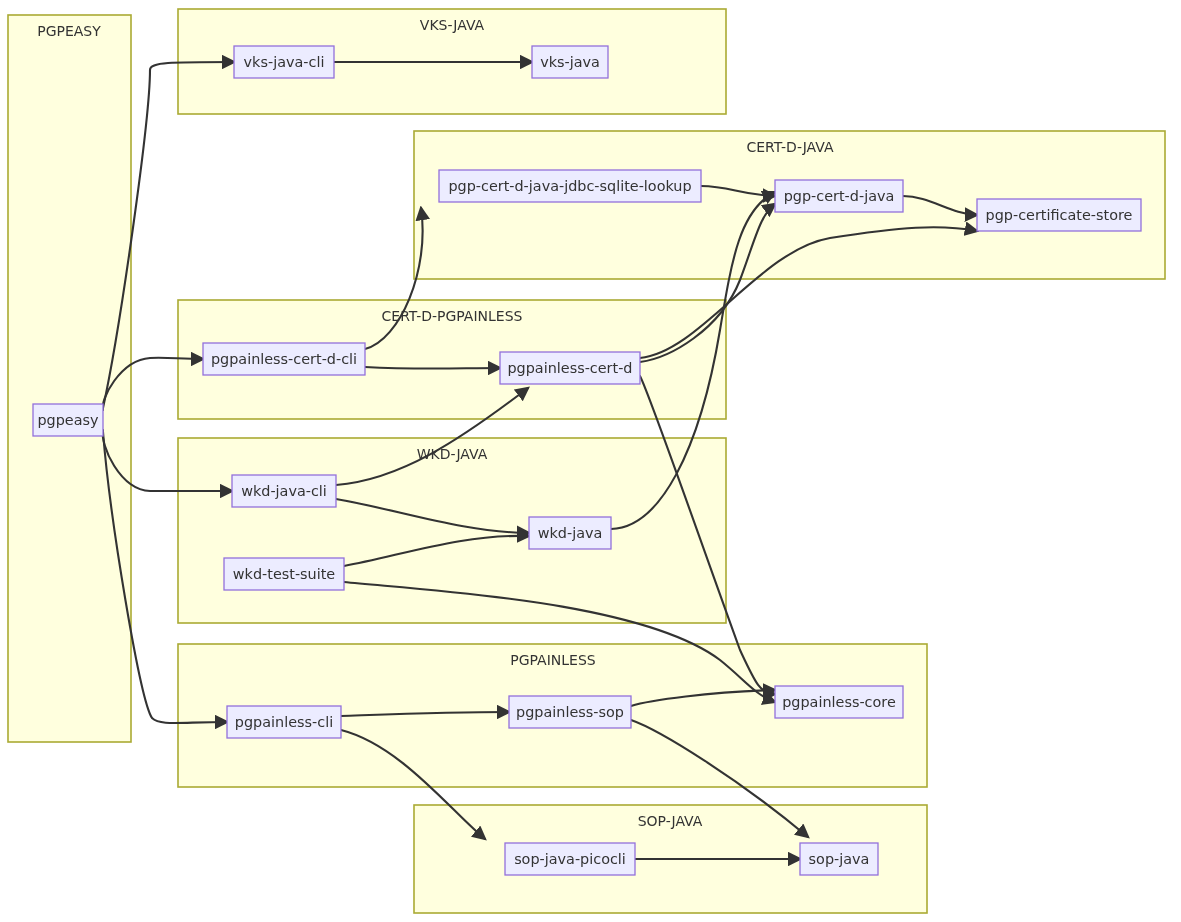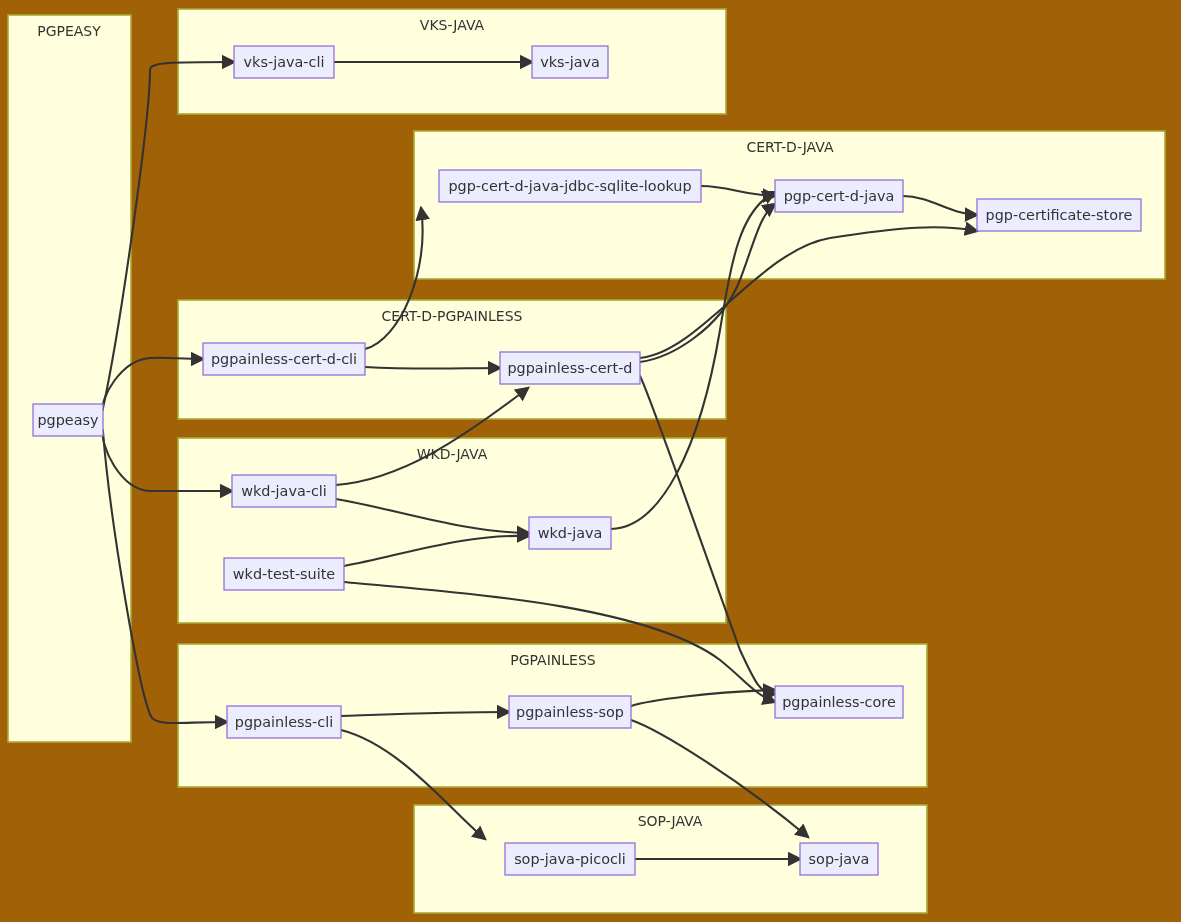--- a/index.html
+++ b/index.html
@@ -4,21 +4,21 @@
 <style>
   html, body {
     margin: 0;
     padding: 0;
     background: #000000;
   }
   #diagram-root {
     position: relative;
     width: 1181px;
     height: 922px;
-    background: #a16207;
+    background: #ffffff;
     font-family: "DejaVu Sans", sans-serif;
     overflow: hidden;
   }
   svg#graph {
     position: absolute;
     top: 0;
     left: 0;
     width: 1181px;
     height: 922px;
     display: block;

